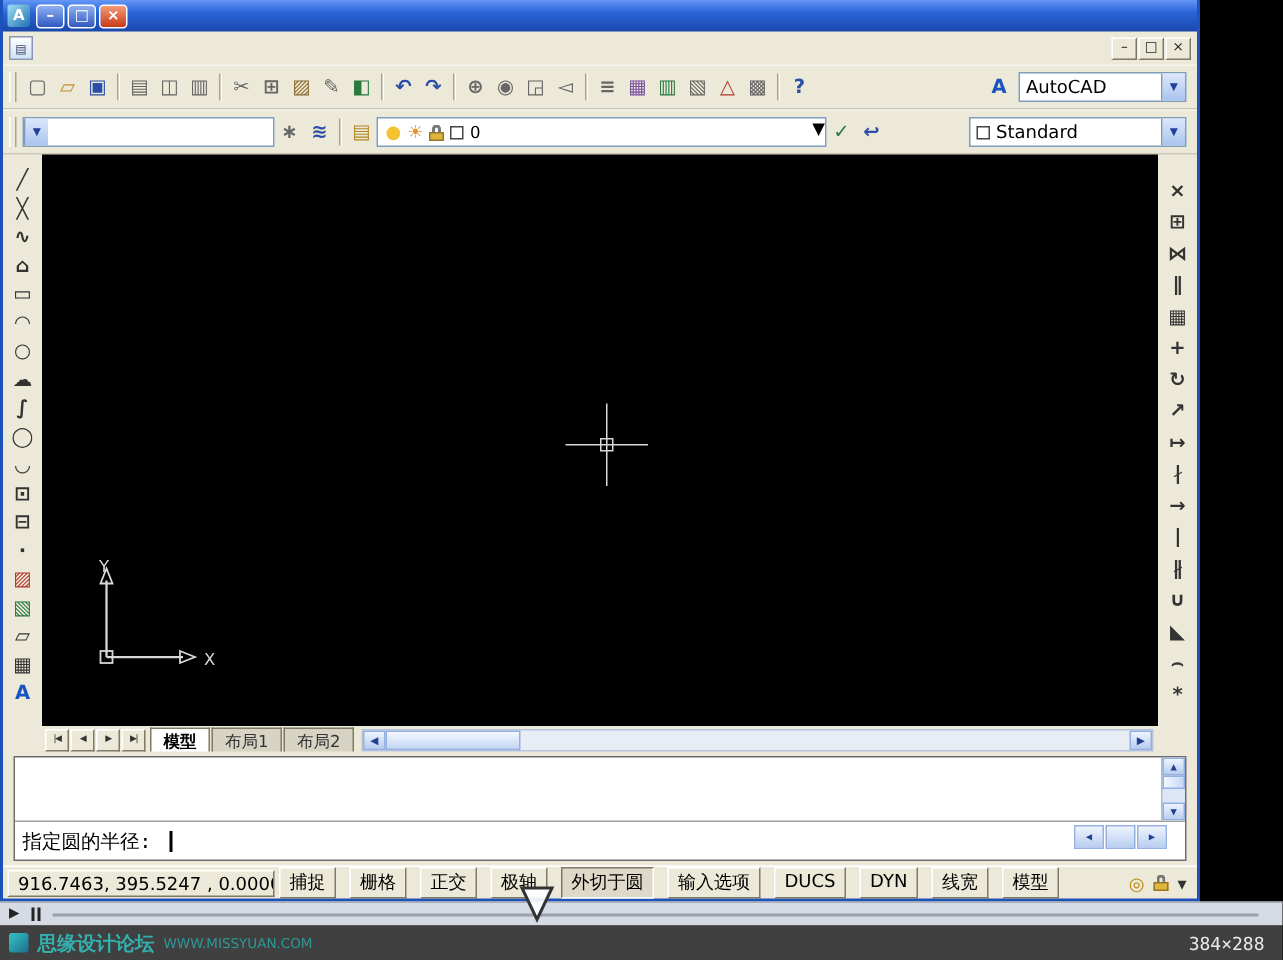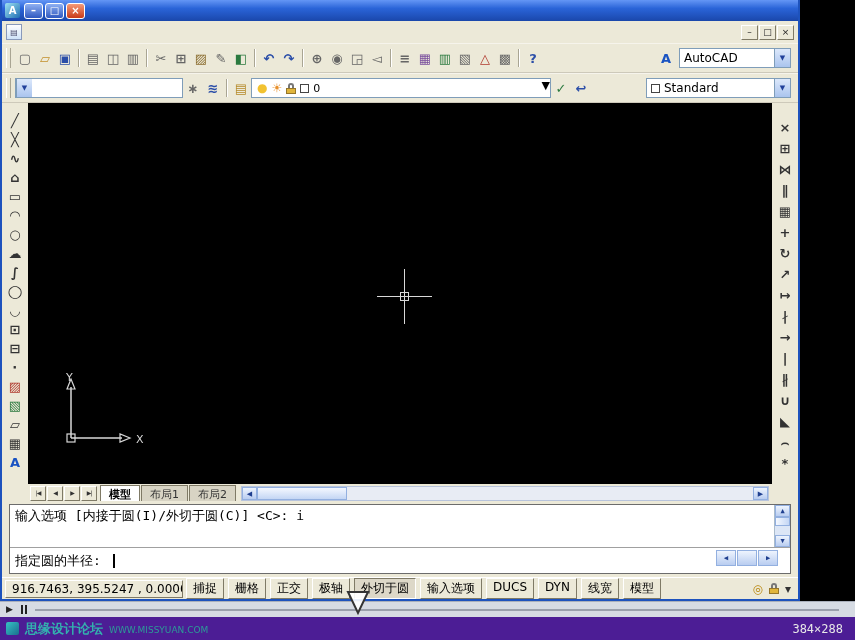--- a/index.html
+++ b/index.html
@@ -84,21 +84,21 @@
   .toggle.active{border-color:#7f7a66 #fff #fff #7f7a66;background:#ddd8c8;}
   .tray{margin-left:auto;display:flex;align-items:center;gap:6px;padding-right:4px;}
   .tray-icon{font-size:12px;line-height:12px;}
 
   
   .playerbar{position:absolute;left:0;top:601px;width:855px;height:16px;background:#d6dbe3;display:flex;align-items:center;padding:0 6px;box-sizing:border-box;gap:8px;border-top:1px solid #aab0bb;}
   .play-glyph{font-size:9px;color:#222;line-height:9px;}
   .pause-glyph{display:flex;gap:2px;}
   .pause-glyph i{width:2px;height:9px;background:#222;display:block;}
   .track{flex:1;height:2px;background:#9aa0ac;margin-right:10px;}
-  .footer{position:absolute;left:0;top:617px;width:855px;height:23px;background:#4c1d95;display:flex;align-items:center;padding:0 12px 0 6px;box-sizing:border-box;gap:6px;}
+  .footer{position:absolute;left:0;top:617px;width:855px;height:23px;background:#404040;display:flex;align-items:center;padding:0 12px 0 6px;box-sizing:border-box;gap:6px;}
   .flogo{width:13px;height:13px;background:linear-gradient(135deg,#37c4c4,#1a6e8e);border-radius:2px;}
   .site{color:#33b0ae;font-size:13px;font-weight:bold;white-space:nowrap;}
   .url{color:#2d9a98;font-size:9px;margin-top:2px;white-space:nowrap;}
   .res{margin-left:auto;color:#e8e8e8;font-size:12px;font-family:"DejaVu Sans Mono",monospace;}
 
   .annot{position:absolute;left:344px;top:589px;z-index:40;}
 </style>
 </head>
 <body>
 
@@ -286,36 +286,35 @@
 
   <div class="cmdarea" data-name="command-area">
     <div class="cmdbox" data-name="command-window">
       <div class="cmd-history" id="cmd-lines" data-name="command-history">
         <span class="vscroll" data-name="command-vertical-scrollbar">
           <span class="sbtn" data-name="scroll-up-icon">▲</span>
           <span class="vthumb" data-name="scrollbar-thumb"></span>
           <span class="vspace"></span>
           <span class="sbtn" data-name="scroll-down-icon">▼</span>
         </span>
-          <div class="cmd-line" data-name="command-history-line">输入选项 [内接于圆(I)/外切于圆(C)] &lt;C&gt;: i</div>
         </div>
       <div class="cmd-prompt" data-name="command-prompt">
         <span data-name="command-prompt-text">指定圆的半径: </span><span class="caret" data-name="text-cursor"></span>
         <span class="hcluster" data-name="command-horizontal-scrollbar">
           <span class="sbtn" data-name="scroll-left-icon">◀</span>
           <span class="sbtn" data-name="scrollbar-thumb"></span>
           <span class="sbtn" data-name="scroll-right-icon">▶</span>
         </span>
       </div>
     </div>
   </div>
 
   <div class="statusbar" data-name="status-bar">
     <span class="coords" data-name="coordinates-display">916.7463, 395.5247 , 0.0000</span>
-    <span id="status-toggles" style="display:flex;gap:4px;" data-name="status-toggles">
+    <span id="status-toggles" style="display:flex;gap:9px;" data-name="status-toggles">
         <span class="toggle" data-name="status-toggle-snap">捕捉</span>
         <span class="toggle" data-name="status-toggle-grid">栅格</span>
         <span class="toggle" data-name="status-toggle-ortho">正交</span>
         <span class="toggle" data-name="status-toggle-polar">极轴</span>
         <span class="toggle active" data-name="status-toggle-osnap">外切于圆</span>
         <span class="toggle" data-name="status-toggle-otrack">输入选项</span>
         <span class="toggle" data-name="status-toggle-ducs">DUCS</span>
         <span class="toggle" data-name="status-toggle-dyn">DYN</span>
         <span class="toggle" data-name="status-toggle-lwt">线宽</span>
         <span class="toggle" data-name="status-toggle-model">模型</span>

